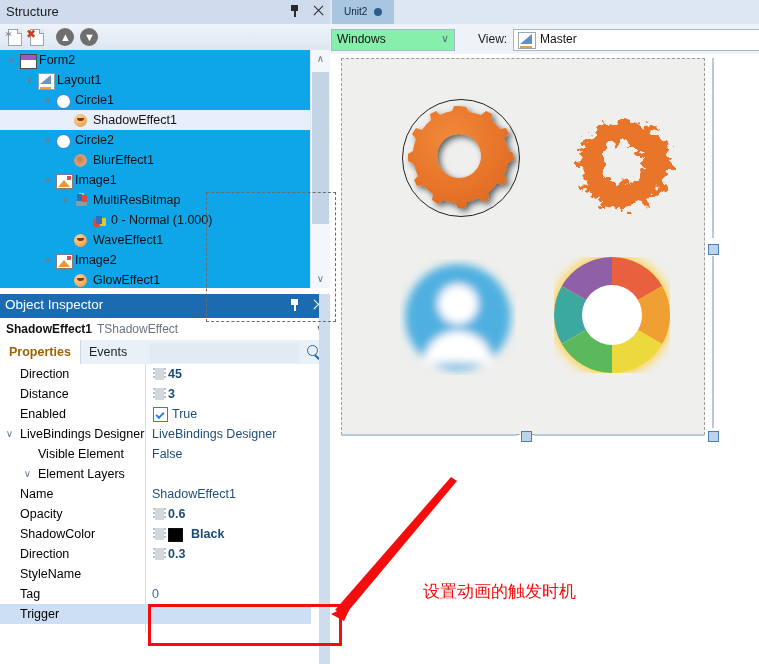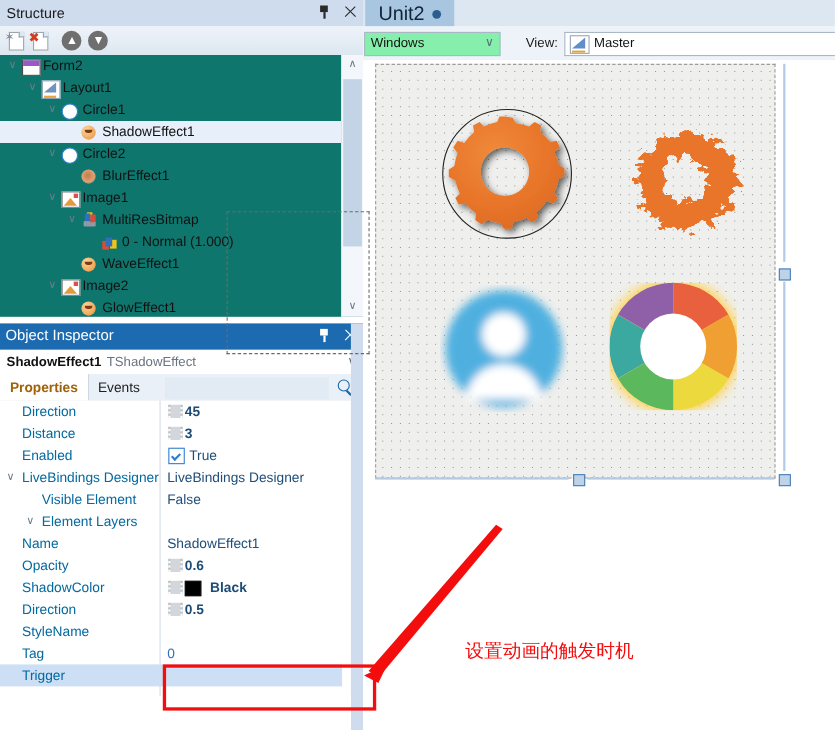--- a/index.html
+++ b/index.html
@@ -44,21 +44,21 @@
   .tb-ic{position:absolute;top:4px;width:20px;height:18px;}
   .doc-shape{position:absolute;left:4px;top:1px;width:12px;height:15px;background:#ffffff;border:1px solid #9aa4ad;}
   .doc-shape:after{content:"";position:absolute;right:-1px;top:-1px;width:4px;height:4px;background:#dde7f1;border-left:1px solid #9aa4ad;border-bottom:1px solid #9aa4ad;}
   .badge-star{position:absolute;left:0px;top:2px;width:9px;height:9px;color:#8a8f94;font-size:11px;line-height:9px;}
   .badge-x{position:absolute;left:0px;top:2px;width:9px;height:9px;color:#d23b20;font-size:12px;line-height:9px;font-weight:bold;}
   .circ-btn{position:absolute;top:4px;width:18px;height:18px;border-radius:50%;background:#6f6f6f;}
   .circ-btn .arr{position:absolute;left:4px;top:3px;width:10px;height:12px;color:#fff;font-size:11px;line-height:12px;text-align:center;}
 
   #tree-wrap{
     position:absolute;left:0;top:50px;width:330px;height:238px;
-    background:#0f766e;overflow:hidden;
+    background:#0ea5e9;overflow:hidden;
   }
   #tree{position:absolute;left:0;top:0;width:311px;}
   .tnode{position:relative;height:20px;line-height:20px;white-space:nowrap;font-size:12.5px;color:#111;}
   .tnode.sel{background:#e6effa;}
   .chev{position:absolute;width:11px;height:20px;color:#6d7b8a;font-size:10px;line-height:20px;text-align:center;}
   .chev:before{content:"\2228";}
   .ticon{position:absolute;top:3px;width:15px;height:15px;}
   .tlabel{position:absolute;white-space:nowrap;}
 
   
@@ -112,21 +112,21 @@
   .oi-tab{position:absolute;top:0;height:24px;line-height:24px;padding:0 9px;font-size:12.5px;color:#1e1e1e;}
   .oi-tab.active{background:#ffffff;color:#a16207;font-weight:bold;border-right:1px solid #cfd9e3;}
   #oi-search{position:absolute;left:150px;top:3px;width:145px;height:18px;background:#e2ebf4;border:none;}
   #oi-mag{position:absolute;right:8px;top:4px;width:16px;height:16px;}
   #oi-mag .lens{position:absolute;left:1px;top:1px;width:9px;height:9px;border:1.8px solid #1a6aa8;border-radius:50%;}
   #oi-mag .hdl{position:absolute;left:9px;top:10px;width:6px;height:1.8px;background:#1a6aa8;transform:rotate(45deg);transform-origin:left center;}
 
   #oi-grid{position:absolute;left:0;top:70px;width:330px;height:300px;background:#ffffff;overflow:hidden;}
   .prow{position:absolute;left:0;width:311px;height:20px;line-height:20px;font-size:12.5px;}
   .prow.sel{background:#ccdff4;}
-  .pname{position:absolute;top:0;white-space:nowrap;color:#0369a1;}
+  .pname{position:absolute;top:0;white-space:nowrap;color:#000000;}
   .pchev{position:absolute;width:11px;height:20px;color:#6d7b8a;font-size:10px;line-height:20px;text-align:center;}
   .pchev:before{content:"\2228";}
   .pval{position:absolute;left:152px;top:0;color:#1f4e79;white-space:nowrap;}
   .pval.bold{font-weight:bold;color:#1c4b75;}
   .film{position:absolute;left:153px;top:4px;width:9px;height:12px;background:#d3d7db;
     border-left:2px solid #bcc2c8;border-right:2px solid #bcc2c8;}
   .film:before{content:"";position:absolute;left:-2px;top:2px;width:2px;height:2px;background:#fff;
     box-shadow:0 4px 0 0 #fff,0 8px 0 0 #fff,11px 0 0 0 #fff,11px 4px 0 0 #fff,11px 8px 0 0 #fff;}
   .vtext{position:absolute;left:168px;top:0;}
   .chk{position:absolute;left:153px;top:3px;width:13px;height:13px;border:1.4px solid #2f7fd1;background:#fff;}
@@ -134,21 +134,21 @@
   .swatch{position:absolute;left:168px;top:4px;width:13px;height:12px;background:#000000;border:1px solid #111;}
   .grid-divider{position:absolute;left:145px;top:0;width:1px;height:300px;background:#d5dde6;}
 
   #oi-right-strip{position:absolute;left:319px;top:294px;width:11px;height:370px;background:#cfdced;}
   #left-bottom-fill{position:absolute;left:0;top:633px;width:319px;height:31px;background:#ffffff;}
 
   
   #right-col{position:absolute;left:330px;top:0;width:429px;height:664px;background:#ffffff;}
   #tabstrip{position:absolute;left:0;top:0;width:429px;height:24px;background:#dce7f2;}
   #tab-unit2{position:absolute;left:2px;top:0;height:24px;background:#a9c6e0;padding:0 12px;
-    line-height:24px;font-size:18px;color:#11233a;}
+    line-height:24px;font-size:10px;color:#11233a;}
   #tab-unit2 .dot{display:inline-block;width:8px;height:8px;border-radius:50%;background:#2c5d8f;margin-left:7px;vertical-align:middle;}
 
   #designer-toolbar{position:absolute;left:0;top:24px;width:429px;height:30px;background:#eef3f9;border-bottom:1px solid #c6d3e0;}
   #combo-windows{position:absolute;left:1px;top:5px;width:122px;height:20px;background:#86efac;border:1px solid #a9b7c6;}
   #combo-windows .ctext{position:absolute;left:5px;top:2px;font-size:12px;color:#111;}
   #combo-windows .dd{position:absolute;right:5px;top:2px;font-size:11px;color:#5b6b7d;}
   #view-label{position:absolute;left:148px;top:8px;font-size:12px;color:#1a1a1a;}
   #view-box{position:absolute;left:183px;top:5px;width:246px;height:20px;background:#fff;border:1px solid #a9b7c6;border-right:none;}
   #view-box .vicon{position:absolute;left:4px;top:2px;width:16px;height:15px;background:#fff;border:1px solid #9aa7b5;overflow:hidden;}
   #view-box .vicon:before{content:"";position:absolute;left:1px;top:1px;width:0;height:0;border-left:12px solid transparent;border-bottom:10px solid #5f8fc6;}
@@ -363,21 +363,21 @@
           </div>
           <div class="prow" style="top: 160px;">
             <span class="pname" style="left: 20px;">ShadowColor</span>
             <span class="film"></span>
             <span class="swatch" style="background: rgb(0, 0, 0);"></span>
             <span class="vtext pval bold" style="left: 191px;">Black</span>
           </div>
           <div class="prow" style="top: 180px;">
             <span class="pname" style="left: 20px;">Direction</span>
             <span class="film"></span>
-            <span class="vtext pval bold" style="left: 168px;">0.5</span>
+            <span class="vtext pval bold" style="left: 168px;">0.3</span>
           </div>
           <div class="prow" style="top: 200px;">
             <span class="pname" style="left: 20px;">StyleName</span>
             <span class="pval" style="left: 152px;"></span>
           </div>
           <div class="prow" style="top: 220px;">
             <span class="pname" style="left: 20px;">Tag</span>
             <span class="pval" style="left: 152px; color: rgb(47, 111, 181);">0</span>
           </div>
           <div class="prow sel" style="top: 240px;">

